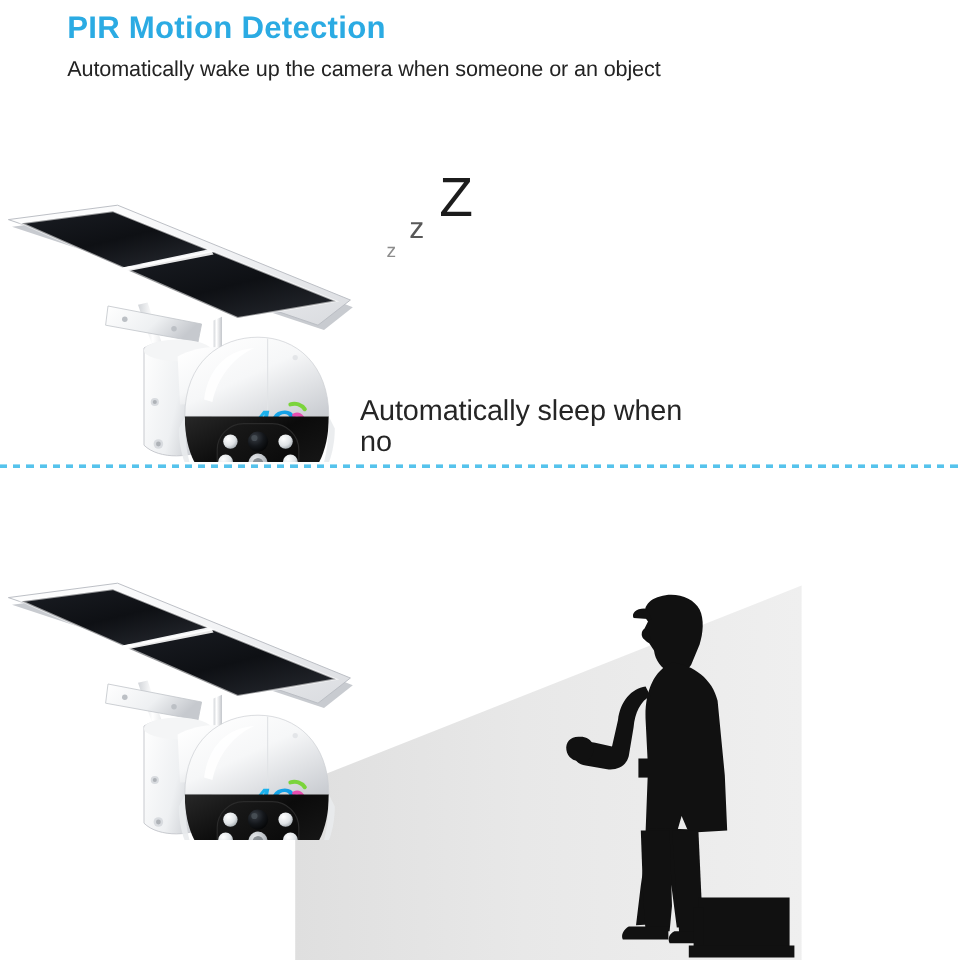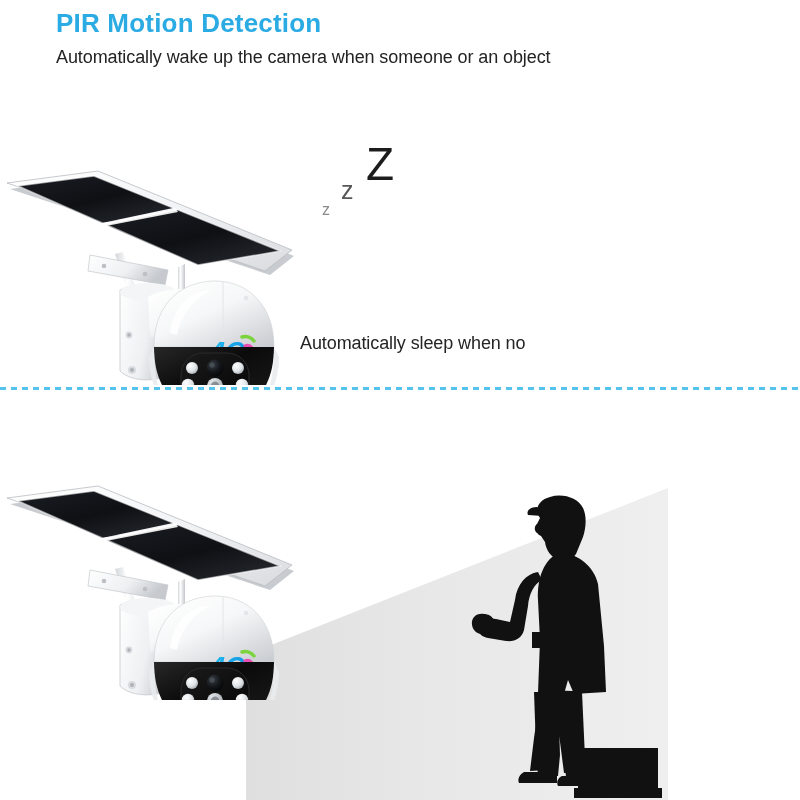--- a/index.html
+++ b/index.html
@@ -55,21 +55,21 @@
     width: 800px; height: 3px;
     background-image: repeating-linear-gradient(
         to right,
         #56C3EC 0px, #56C3EC 6px,
         rgba(255,255,255,0) 6px, rgba(255,255,255,0) 11px);
   }
 
   
   .caption {
     position: absolute;
-    font-size: 18px;
+    font-size: 24px;
     color: #252525;
     line-height: 26px;
     letter-spacing: -0.1px;
   }
   .caption span { display: block; }
 
   #caption-sleep {
     left: 300px; top: 330px;
     width: 300px;
     text-align: left;

